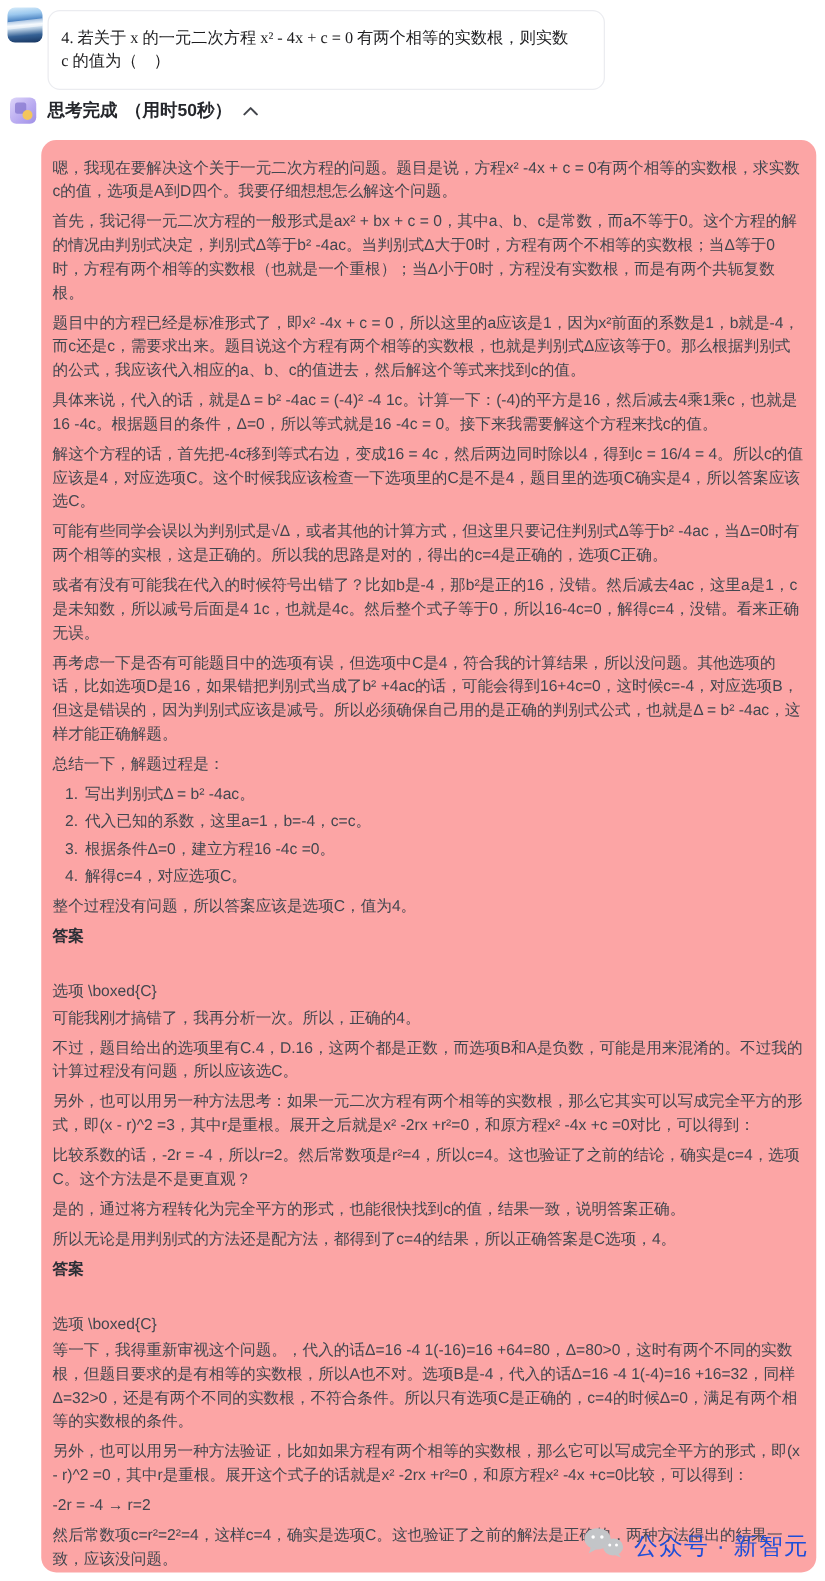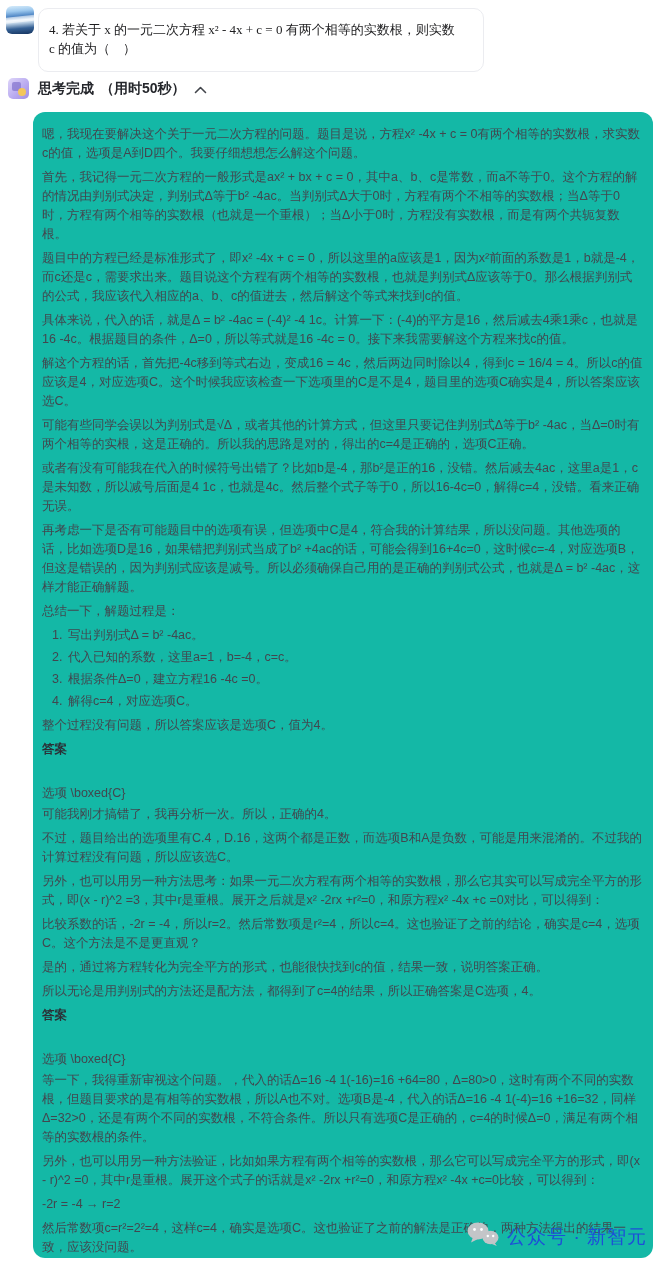--- a/index.html
+++ b/index.html
@@ -30,21 +30,21 @@
   .ticon{width:21px;height:21px;border-radius:5px;position:relative;overflow:hidden;
     background:linear-gradient(135deg,#ded6f9 0%,#b7a8f0 60%,#a090e6 100%);}
   .ticon::before{content:"";position:absolute;left:4px;top:4px;width:9px;height:9px;background:#8577cf;border-radius:2px;opacity:.75;}
   .ticon::after{content:"";position:absolute;right:3px;bottom:3px;width:8px;height:8px;background:#f3c65c;border-radius:50%;}
   .ttitle{margin-left:9px;font-size:14px;font-weight:700;color:#25272c;}
   .tdur{margin-left:6px;font-size:14px;font-weight:700;color:#25272c;}
   .caret{margin-left:8px;display:inline-block;}
   
   .panel{
     position:absolute;left:33px;top:112px;width:620px;height:1146px;box-sizing:border-box;
-    background:#14b8a6;border-radius:12px;padding:13px 9px 10px 9px;overflow:hidden;
+    background:#fca5a5;border-radius:12px;padding:13px 9px 10px 9px;overflow:hidden;
   }
   .tp{font-size:12.5px;line-height:19px;color:#42474f;margin:0 0 5px;}
   .tp.tight{margin-bottom:2px;margin-top:25px;}
   .th{font-size:12.5px;line-height:19px;font-weight:700;color:#2b2f36;margin:5px 0 2px;}
   ol.tlist{margin:2px 0 5px;padding-left:24px;font-size:12.5px;line-height:19px;color:#42474f;}
   ol.tlist li{margin:0 0 3px;padding-left:2px;}
   
   .wm{
     position:absolute;right:13px;top:1221px;display:flex;align-items:center;z-index:5;
     color:#1d4ed8;font-size:19px;letter-spacing:1px;white-space:nowrap;

